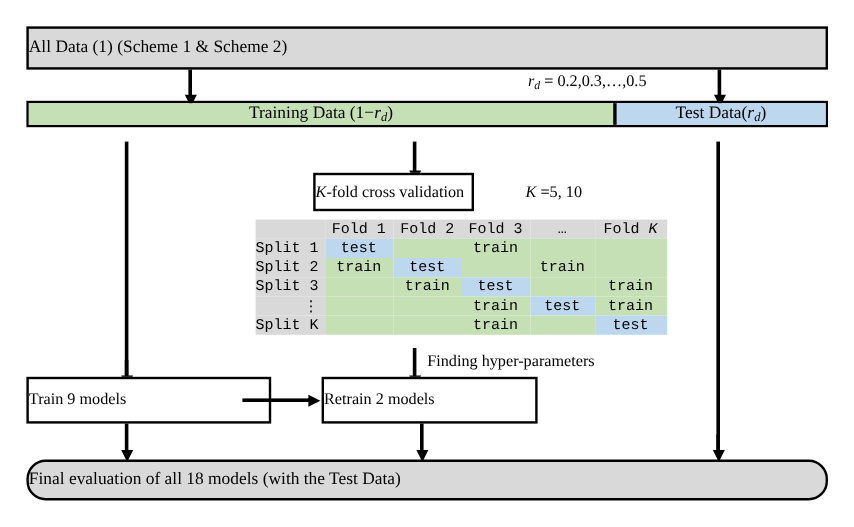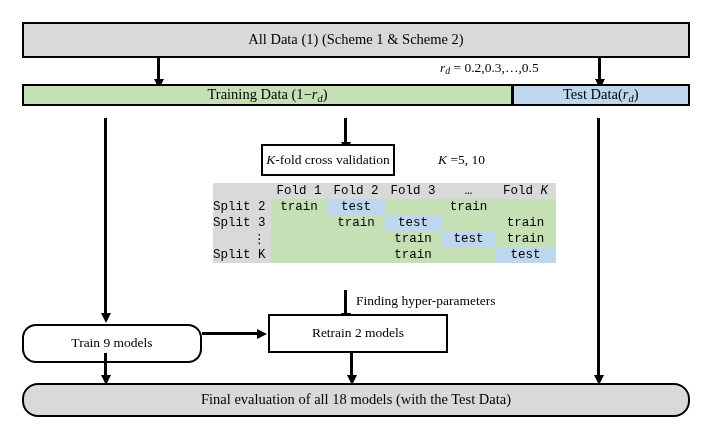--- a/index.html
+++ b/index.html
@@ -9,21 +9,21 @@
     color:#000;
     overflow:hidden;
   }
   #stage{position:relative;width:712px;height:439px;}
 
   
   .box{
     position:absolute;
     box-sizing:border-box;
     border:2.5px solid #000;
-    display:flex;align-items:center;justify-content:center;
+    display:flex;align-items:center;justify-content:flex-start;
     text-align:center;
     line-height:1.1;
     white-space:nowrap;
   }
   .gray{background:#d9d9d9;}
   .white{background:#ffffff;}
   .green{background:#c5e0b4;}
   .blue{background:#bdd7ee;}
 
   .f15{font-size:14.5px;}
@@ -138,20 +138,28 @@
         <th class="hdr rowlabel"></th>
         <th class="hdr" style="width:57px;"><span>Fold 1</span></th>
         <th class="hdr" style="width:57px;"><span>Fold 2</span></th>
         <th class="hdr" style="width:57px;"><span>Fold 3</span></th>
         <th class="hdr" style="width:54px;"><span>…</span></th>
         <th class="hdr" style="width:60px;"><span>Fold </span><i class="var">K</i></th>
       </tr>
     </thead>
     <tbody>
       <tr>
+        <td class="rowlabel"><span>Split 1</span></td>
+        <td class="test"><span>test</span></td>
+        <td class="train"></td>
+        <td class="train"><span>train</span></td>
+        <td class="train"></td>
+        <td class="train"></td>
+      </tr>
+      <tr>
         <td class="rowlabel"><span>Split 2</span></td>
         <td class="train"><span>train</span></td>
         <td class="test"><span>test</span></td>
         <td class="train"></td>
         <td class="train"><span>train</span></td>
         <td class="train"></td>
       </tr>
       <tr>
         <td class="rowlabel"><span>Split 3</span></td>
         <td class="train"></td>
@@ -178,21 +186,21 @@
       </tr>
     </tbody>
   </table>
 
   <div class="varrow" style="left:344px;top:290px;height:24px;"></div>
 
   <div class="freetext f14" style="left:356px;top:293px;">
     <span>Finding hyper-parameters</span>
   </div>
 
-  <div class="box white f14" style="left:22px;top:324px;width:180px;height:39px;border-radius:14px;">
+  <div class="box white f14" style="left:22px;top:314px;width:204px;height:39px;">
     <span>Train 9 models</span>
   </div>
 
   <div class="harrow" style="left:202px;top:332px;width:56px;"></div>
 
   <div class="box white f14" style="left:268px;top:314px;width:180px;height:39px;">
     <span>Retrain 2 models</span>
   </div>
 
   <div class="varrow" style="left:104px;top:353px;height:23px;"></div>

